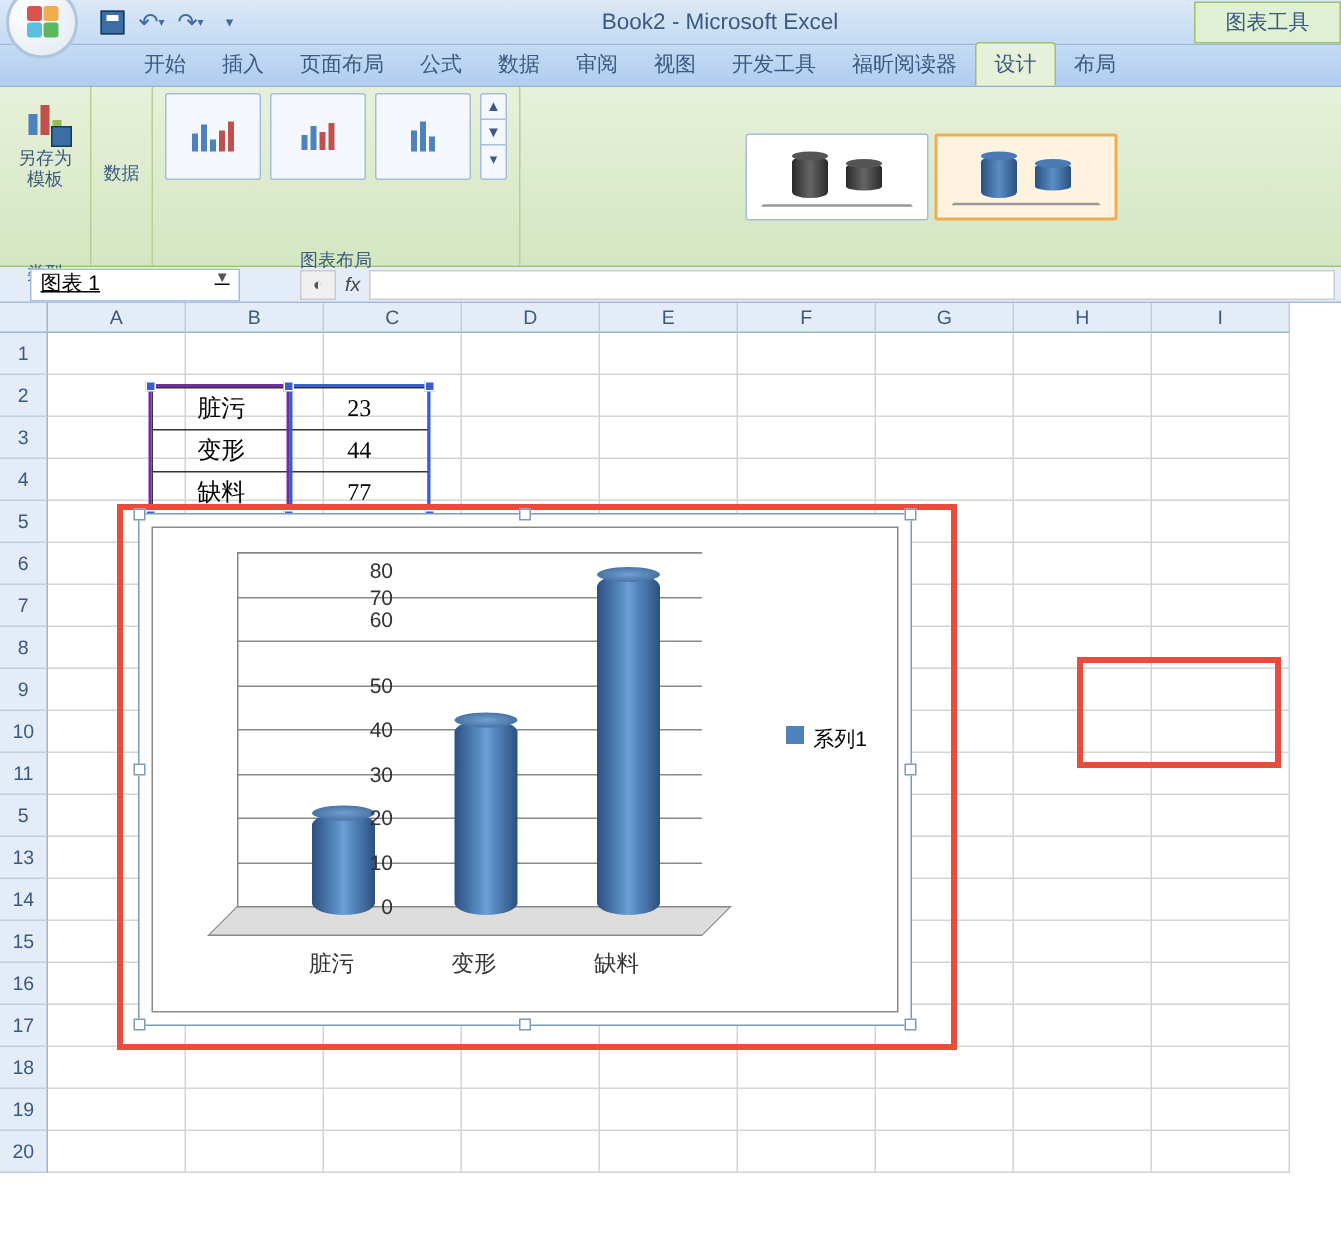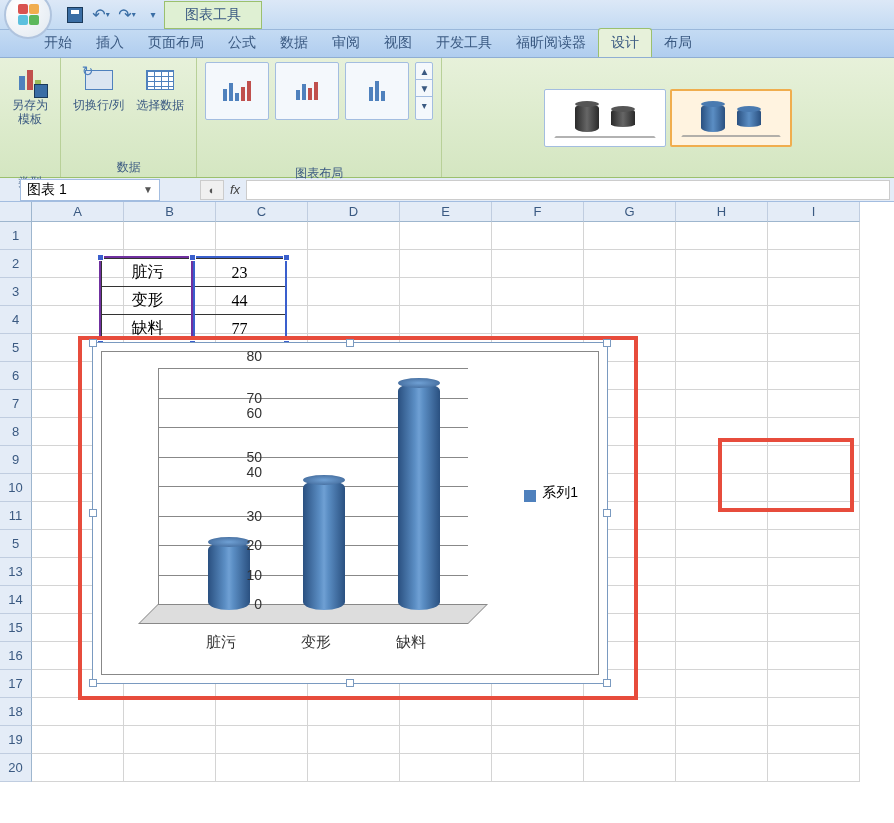--- a/index.html
+++ b/index.html
@@ -15,21 +15,21 @@
 .office-logo > div:nth-child(3) { background: #5bc0de; }
 .office-logo > div:nth-child(4) { background: #5cb85c; }
 .qat { display: flex; align-items: center; gap: 4px; margin-left: 8px; }
 .qat-btn { width: 22px; height: 22px; display: flex; align-items: center; justify-content: center; border-radius: 3px; cursor: pointer; }
 .save-icon { width: 16px; height: 16px; background: #3a6ea5; border: 1px solid #1a3a5a; position: relative; }
 .save-icon::after { content:''; position:absolute; top:2px; left:3px; width:8px; height:4px; background:#fff; }
 .title-text { flex: 1; text-align: center; color: #3b5a82; font-size: 15px; }
 .chart-tools-tab { background: #dff0d3; border: 1px solid #9bc06e; padding: 4px 20px; color: #3b5a82; font-size: 14px; }
 
 
-.ribbon-tabs { height: 28px; background: linear-gradient(#c4dbf3, #b0cdef); display: flex; align-items: flex-end; padding-left: 32px; border-bottom: 1px solid #8faed3; }
+.ribbon-tabs { height: 28px; background: linear-gradient(#c4dbf3, #b0cdef); display: flex; align-items: flex-end; padding-left: 84px; border-bottom: 1px solid #8faed3; }
 .ribbon-tab { padding: 5px 12px; color: #3b5a82; font-size: 14px; cursor: pointer; }
 .ribbon-tab.active { background: #e7f1da; border: 1px solid #9bc06e; border-bottom: none; border-radius: 3px 3px 0 0; }
 
 
 .ribbon-body { height: 120px; background: linear-gradient(#e7f1da, #d4e6c1); border-bottom: 1px solid #9bc06e; display: flex; }
 .ribbon-group { border-right: 1px solid #b8d098; padding: 4px 8px; display: flex; flex-direction: column; align-items: center; height: 100%; }
 .group-content { flex: 1; display: flex; align-items: center; gap: 4px; }
 .group-label { font-size: 12px; color: #3b5a82; padding: 2px 0; margin-top: 43px; }
 .big-btn { display: flex; flex-direction: column; align-items: center; padding: 2px 4px; cursor: pointer; border-radius: 3px; }
 .big-btn-icon { width: 32px; height: 32px; display: flex; align-items: center; justify-content: center; }
@@ -58,21 +58,21 @@
 .cylinder { width: 24px; height: 32px; border-radius: 50% / 15%; position: relative; margin: 0 6px; }
 .cylinder::before { content:''; position:absolute; top:-3px; left:0; right:0; height:6px; border-radius:50%; }
 .cyl-dark { background: linear-gradient(90deg, #2a2a2a, #666, #2a2a2a); }
 .cyl-dark::before { background: #555; }
 .cyl-blue { background: linear-gradient(90deg, #2a5080, #5b8ec4, #2a5080); }
 .cyl-blue::before { background: #4a7ab0; }
 .style-base { position:absolute; bottom:8px; left:10px; right:10px; height:2px; background:#999; transform: perspective(40px) rotateX(40deg); }
 
 
 .formula-bar { height: 24px; border-bottom: 1px solid #a3bde0; display: flex; align-items: center; background: #e4ecf7; }
-.name-box { width: 140px; height: 22px; border: 1px solid #a3bde0; background: #fff; margin-left: 20px; padding: 0 6px; display: flex; align-items: center; justify-content: space-between; font-size: 14px; }
+.name-box { width: 140px; height: 22px; border: 1px solid #a3bde0; background: #fff; margin-left: 20px; padding: 0 6px; display: flex; align-items: flex-start; justify-content: space-between; font-size: 14px; text-decoration: underline; }
 .name-box-dd { color: #555; font-size: 10px; }
 .fx-box { display: flex; align-items: center; margin-left: 40px; }
 .fx-btn { width: 24px; height: 20px; border: 1px solid #ccc; background: #f0f0f0; display: flex; align-items: center; justify-content: center; font-size: 11px; color: #555; cursor: pointer; }
 .fx-label { font-style: italic; color: #444; margin: 0 6px; font-size: 13px; }
 .formula-input { flex: 1; height: 20px; border: 1px solid #ccc; background: #fff; margin-right: 4px; }
 
 
 .sheet-area { position: relative; background: #fff; }
 .corner { position: absolute; top: 0; left: 0; width: 32px; height: 20px; background: #e4ecf7; border-right: 1px solid #9eb6ce; border-bottom: 1px solid #9eb6ce; }
 .col-headers { position: absolute; top: 0; left: 32px; right: 0; height: 20px; display: flex; }
@@ -98,21 +98,21 @@
 .chart-handle { position: absolute; width: 8px; height: 8px; background: #fff; border: 1px solid #7a9ac0; }
 .chart-inner { position: absolute; top: 8px; left: 8px; right: 8px; bottom: 8px; border: 1px solid #888; }
 .plot-area { position: absolute; top: 16px; left: 56px; width: 330px; height: 256px; }
 .back-wall { position: absolute; top: 0; left: 0; right: 20px; bottom: 20px; border-left: 1px solid #888; border-top: 1px solid #888; background: #fff; }
 .floor { position: absolute; bottom: 0; left: 0; right: 0; height: 20px; background: #ddd; transform: skewX(-45deg); transform-origin: top left; border: 1px solid #888; }
 .gridline { position: absolute; left: 0; right: 20px; height: 1px; background: #888; }
 .y-tick { position: absolute; right: 336px; font-size: 14px; color: #333; transform: translateY(-50%); }
 .x-tick { position: absolute; bottom: -28px; font-size: 15px; color: #333; font-family: SimSun, serif; }
 .bar-cyl { position: absolute; width: 42px; background: linear-gradient(90deg, #2a5080, #5b8ec4 40%, #6fa0d4 50%, #5b8ec4 60%, #2a5080); border-radius: 50% / 8px; }
 .bar-cyl::before { content:''; position:absolute; top:-5px; left:0; right:0; height:10px; border-radius:50%; background: radial-gradient(ellipse at center, #6fa0d4, #3a6090); }
-.legend { position: absolute; top: 132px; right: 20px; display: flex; align-items: flex-end; gap: 6px; font-size: 14px; }
+.legend { position: absolute; top: 132px; right: 20px; display: flex; align-items: flex-start; gap: 6px; font-size: 14px; }
 .legend-swatch { width: 12px; height: 12px; background: #4f81bd; }
 </style>
 </head>
 <body>
 
 <div class="title-bar">
   <div class="office-btn">
     <div class="office-logo">
       <div></div>
         <div></div>
@@ -129,20 +129,21 @@
         <span style="font-size:8px;color:#3a6ea5;">▾</span>
       </div>
     <div class="qat-btn">
         <span style="color:#3a6ea5;font-size:16px;">↷</span>
         <span style="font-size:8px;color:#3a6ea5;">▾</span>
       </div>
     <div class="qat-btn">
         <span style="font-size:10px;color:#3a6ea5;">▾</span>
       </div>
   </div>
+  <div class="title-text">Book2 - Microsoft Excel</div>
   <div class="chart-tools-tab">图表工具</div>
 </div>
 
 <div class="ribbon-tabs">
   <div class="ribbon-tab">开始</div>
   <div class="ribbon-tab">插入</div>
   <div class="ribbon-tab">页面布局</div>
   <div class="ribbon-tab">公式</div>
   <div class="ribbon-tab">数据</div>
   <div class="ribbon-tab">审阅</div>
@@ -166,34 +167,20 @@
             <div class="disk"></div>
           </div>
         <div class="big-btn-label" style="white-space:pre-line;">另存为
 模板</div>
       </div>
     </div>
     <div class="group-label">类型</div>
   </div>
 
   <div class="ribbon-group">
-    <div class="group-content">
-      <div class="big-btn">
-        <div class="big-btn-icon">
-            <div class="swap-icon"></div>
-          </div>
-        <div class="big-btn-label">切换行/列</div>
-      </div>
-      <div class="big-btn">
-        <div class="big-btn-icon">
-            <div class="select-data-icon"></div>
-          </div>
-        <div class="big-btn-label">选择数据</div>
-      </div>
-    </div>
     <div class="group-label">数据</div>
   </div>
 
   <div class="ribbon-group">
     <div class="group-content">
       <div class="layout-row">
         <div class="layout-item">
             <div class="mini-chart">
               <div style="height:12px"></div>
               <div style="height:18px"></div>
@@ -571,25 +558,25 @@
 
         <div class="bar-cyl" style="left:50px;bottom:14px;height:68px;"></div>
         <div class="bar-cyl" style="left:145px;bottom:14px;height:130px;"></div>
         <div class="bar-cyl" style="left:240px;bottom:14px;height:227px;"></div>
 
         <div class="x-tick" style="left:48px;">脏污</div>
         <div class="x-tick" style="left:143px;">变形</div>
         <div class="x-tick" style="left:238px;">缺料</div>
       </div>
 
-      <div class="y-tick" style="top:4px;">80</div>
+      <div class="y-tick" style="top:28px;">80</div>
       <div class="y-tick" style="top:45.5px;">70</div>
       <div class="y-tick" style="top:61px;">60</div>
       <div class="y-tick" style="top:104.5px;">50</div>
-      <div class="y-tick" style="top:120px;">40</div>
+      <div class="y-tick" style="top:134px;">40</div>
       <div class="y-tick" style="top:163.5px;">30</div>
       <div class="y-tick" style="top:193px;">20</div>
       <div class="y-tick" style="top:222.5px;">10</div>
       <div class="y-tick" style="top:252px;">0</div>
 
       <div class="legend">
         <div class="legend-swatch"></div>
         <span>系列1</span>
       </div>
     </div>

